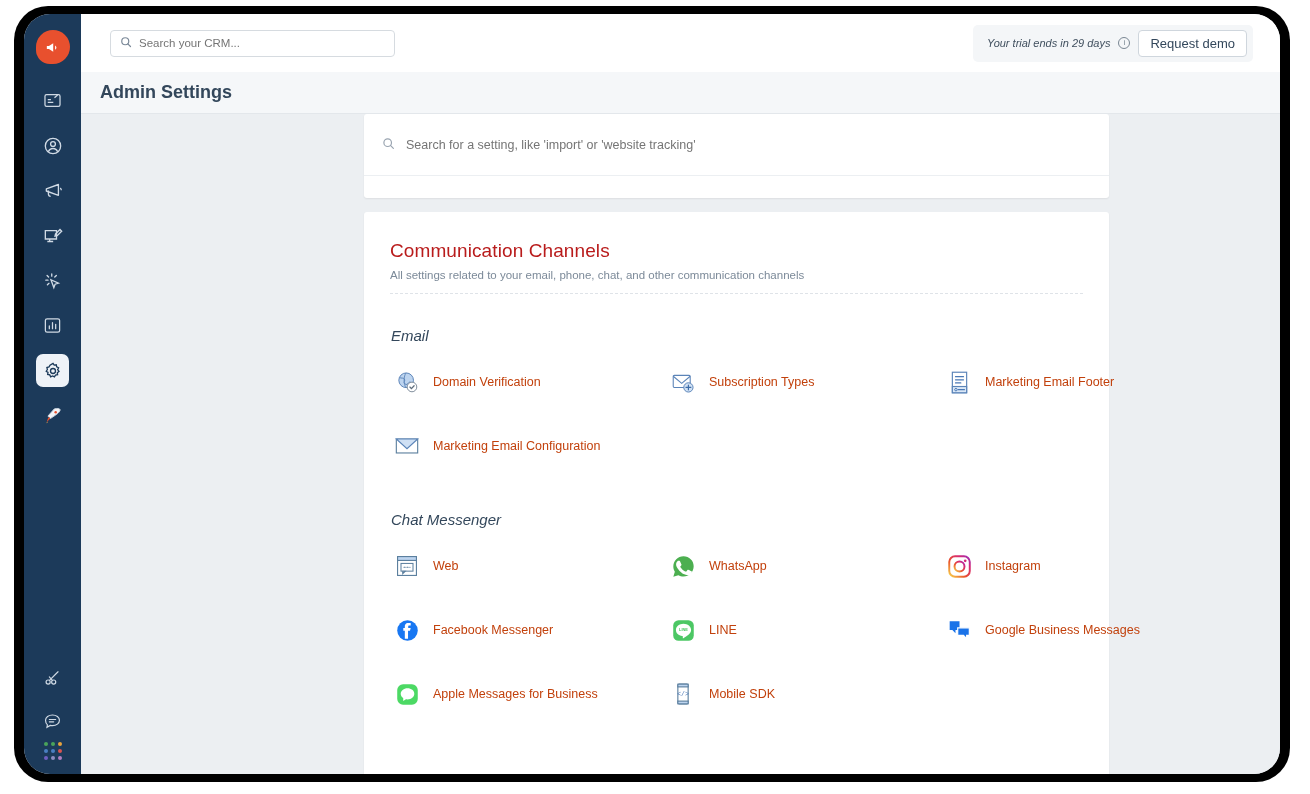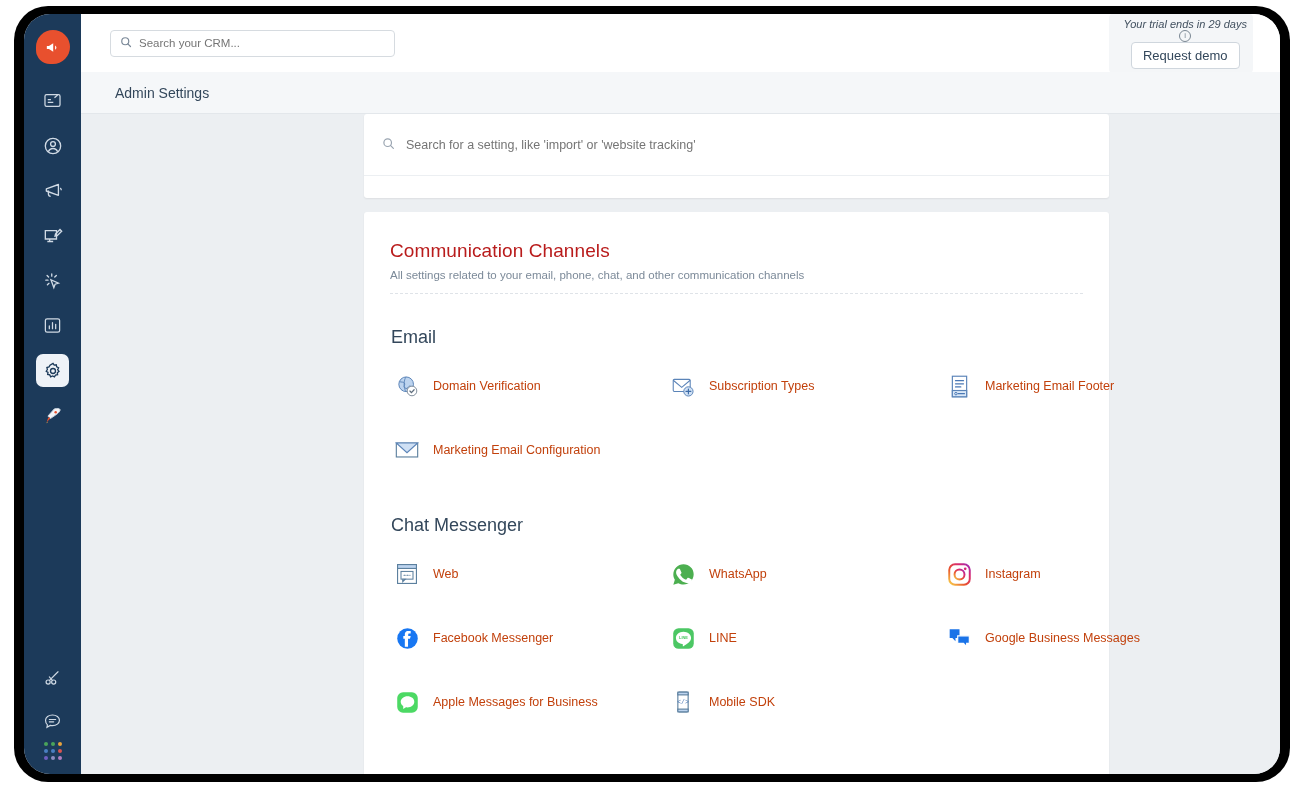--- a/index.html
+++ b/index.html
@@ -84,21 +84,21 @@
     font-size: 11.5px; color: #8b949e;
     font-family: "Liberation Sans", sans-serif;
     width: 100%; margin-left: 7px; background: transparent;
   }
   .topbar-right {
     margin-left: auto; margin-right: 27px;
     display: flex; align-items: center;
     background: #f4f6f8;
     border-radius: 5px;
     padding: 5px 6px 5px 14px;
-    flex-direction: column;
+    gap: 8px;
   }
   .trial-text {
     font-size: 11px; font-style: italic; color: #41505f;
     white-space: nowrap;
   }
   .info-icon {
     width: 12px; height: 12px; border-radius: 50%;
     border: 1px solid #7a8793; color: #7a8793;
     font-size: 8px; font-style: normal;
     display: flex; align-items: center; justify-content: center;
@@ -116,22 +116,22 @@
   }
 
   
   #page-header {
     position: absolute; left: 57px; top: 58px; right: 0; height: 42px;
     background: #f5f7f9;
     border-bottom: 1px solid #e3e7eb;
     display: flex; align-items: center;
   }
   #page-title {
-    margin-left: 34px;
-    font-size: 14px; font-weight: normal; color: #33475b;
+    margin-left: 19px;
+    font-size: 18px; font-weight: bold; color: #33475b;
   }
 
   
   #content {
     position: absolute; left: 57px; top: 100px; right: 0; bottom: 0;
     background: #eceff2;
     overflow: hidden;
   }
   #left-pane {
     position: absolute; left: 0; top: 0; width: 270px; bottom: 0;
@@ -163,22 +163,22 @@
   #channels-card {
     margin-top: 14px;
     padding: 28px 26px 40px 26px;
     min-height: 575px;
   }
   .section-title { font-size: 19px; color: #b91c1c; letter-spacing: .1px; }
   .section-sub { font-size: 11.5px; color: #7c8a99; margin-top: 7px; }
   .divider { border-top: 1px dashed #dfe3e8; margin-top: 12px; }
 
   .group-title {
-    font-size: 18px; color: #33475b;
-    margin-top: 33px; margin-bottom: 6px; margin-left: 1px;
+    font-size: 15px; color: #33475b;
+    margin-top: 33px; margin-bottom: 6px; margin-left: 1px; font-style: italic;
   }
   .grid {
     display: grid;
     grid-template-columns: 276px 276px 276px;
     row-gap: 0;
   }
   .channel-item {
     display: flex; align-items: center;
     height: 64px;
     cursor: pointer;

